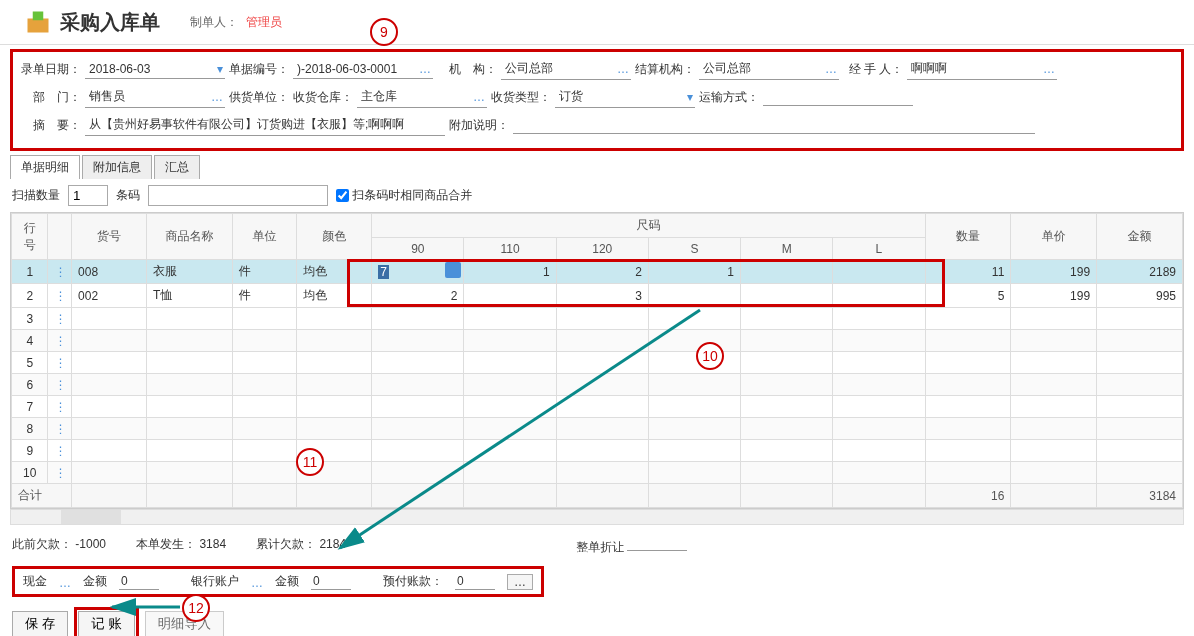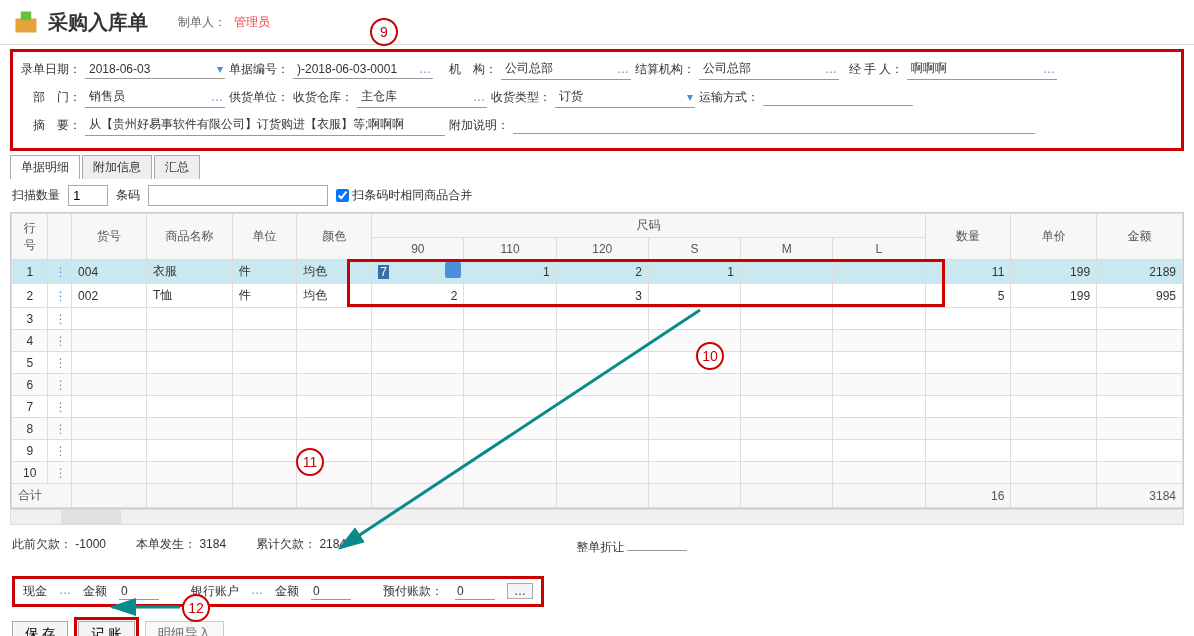--- a/index.html
+++ b/index.html
@@ -1,17 +1,17 @@
 <!DOCTYPE html>
 <html><head>
 <meta charset="utf-8">
 <style>
 * { box-sizing: border-box; margin: 0; padding: 0; }
 body { font-family: "Microsoft YaHei", Arial, sans-serif; font-size: 12px; color: #333; background: #fff; width: 1194px; position: relative; }
-.titlebar { display: flex; align-items: center; padding: 8px 12px; border-bottom: 1px solid #ddd; }
+.titlebar { display: flex; align-items: center; padding: 8px 24px; border-bottom: 1px solid #ddd; }
 .titlebar .icon { width: 28px; height: 28px; margin-right: 8px; }
 .titlebar .title { font-size: 20px; font-weight: bold; margin-right: 30px; }
 .titlebar .maker-label { color: #666; margin-right: 8px; }
 .titlebar .maker { color: #ef4444; }
 
 .header-box { border: 3px solid #c00; margin: 4px 10px; padding: 6px 8px; position: relative; }
 .header-row { display: flex; align-items: center; margin-bottom: 6px; gap: 4px; }
 .hlabel { display: inline-block; text-align: right; white-space: nowrap; font-family: Liberation Serif, serif; }
 .hval { display: inline-block; border-bottom: 1px solid #999; min-height: 18px; padding: 2px 4px; color: #333; }
 .hsel { display: inline-flex; align-items: center; border-bottom: 1px solid #999; }
@@ -40,21 +40,21 @@
 .rowdots { color: #4a90d9; }
 tr.total td { background: #f7f7f7; color: #555; }
 
 .size-overlay { position: absolute; border: 3px solid #c00; pointer-events: none; }
 
 .callout { position: absolute; width: 28px; height: 28px; border: 2px solid #c00; border-radius: 50%; color: #c00; display: flex; align-items: center; justify-content: center; font-size: 14px; background: #fff; }
 svg.arrow { position: absolute; pointer-events: none; }
 
 .footer { padding: 4px 12px; }
 .footer-row1 { display: flex; align-items: center; gap: 30px; padding: 4px 0; }
-.footer-box { border: 3px solid #c00; display: inline-flex; align-items: flex-start; padding: 4px 8px; gap: 12px; margin-top: 16px; }
+.footer-box { border: 3px solid #c00; display: inline-flex; align-items: flex-end; padding: 4px 8px; gap: 12px; margin-top: 6px; }
 .footer-box .lbl { white-space: nowrap; }
 .footer-box .val { display: inline-block; min-width: 40px; border-bottom: 1px solid #999; padding: 1px 2px; }
 .footer-box .dots { color: #4a90d9; cursor: pointer; }
 .dots-btn { display: inline-block; border: 1px solid #aaa; background: #f5f5f5; padding: 0 6px; cursor: pointer; }
 
 .btnbar { display: flex; align-items: center; padding: 6px 12px; gap: 6px; }
 .btn { border: 1px solid #aaa; background: #f5f5f5; padding: 3px 12px; cursor: pointer; }
 .btn-red { border: 3px solid #c00; padding: 1px; }
 .scroll-track { height: 16px; background: #f0f0f0; border: 1px solid #ddd; margin: 0 10px; position: relative; }
 .scroll-thumb { position: absolute; height: 100%; background: #e0e0e0; }
@@ -184,21 +184,21 @@
   <th>120</th>
   <th>S</th>
   <th>M</th>
   <th>L</th>
 </tr>
 </thead>
 <tbody id="grid-body">
         <tr class="selected">
           <td class="">1</td>
           <td class=""><span class="rowdots">⋮</span></td>
-          <td class="left">004</td>
+          <td class="left">008</td>
           <td class="left">衣服</td>
           <td class="left">件</td>
           <td class="left">均色</td>
           <td class="edit"><span style="background:#3a6ea5;color:#fff;padding:0 2px">7</span><span class="calc"></span></td>
           <td class="right">1</td>
           <td class="right">2</td>
           <td class="right">1</td>
           <td class="right"></td>
           <td class="right"></td>
           <td class="right">11</td>

